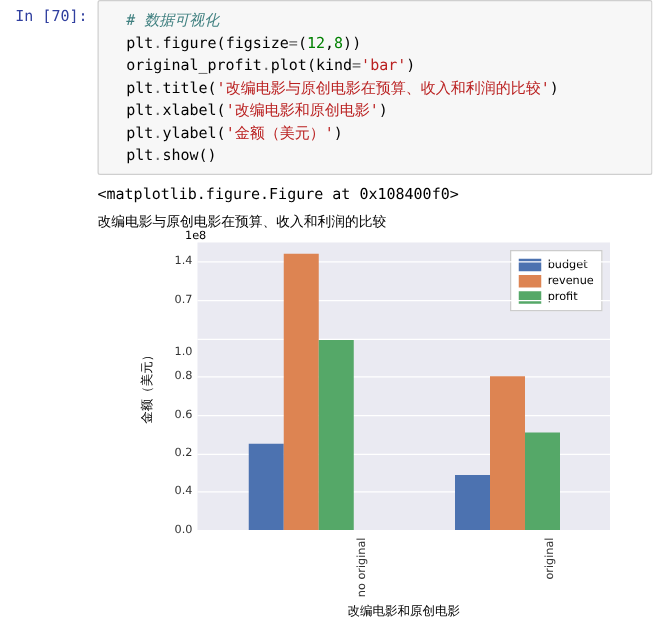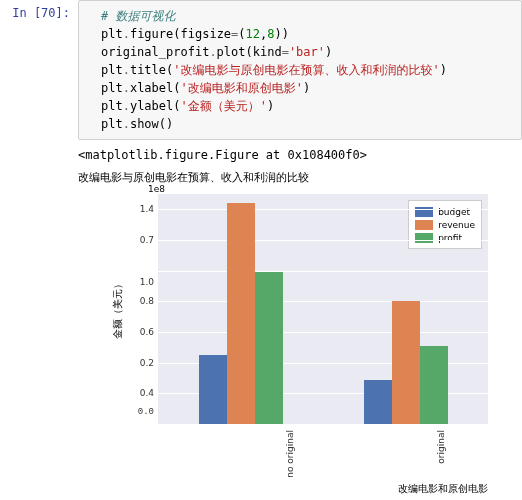--- a/index.html
+++ b/index.html
@@ -109,21 +109,21 @@
   font-size: 9px;
   color: #333;
   white-space: nowrap;
   transform: rotate(-90deg);
   transform-origin: right top;
 }
 .xlabel {
   position: absolute;
   left: 80px;
   width: 330px;
-  text-align: right;
+  text-align: center;
   font-size: 10px;
   color: #000;
   top: 312px;
 }
 .legend {
   position: absolute;
   right: 6px;
   top: 6px;
   background: #fff;
   border: 1px solid #ccc;
@@ -181,21 +181,21 @@
         <div class="grid-h" style="top: 15.3333px;"></div>
         <div class="bar budget" style="left: 40.5px; width: 28px; height: 69px;"></div>
         <div class="bar revenue" style="left: 68.5px; width: 28px; height: 220.8px;"></div>
         <div class="bar profit" style="left: 96.5px; width: 28px; height: 151.8px;"></div>
         <div class="bar budget" style="left: 205.5px; width: 28px; height: 44.4667px;"></div>
         <div class="bar revenue" style="left: 233.5px; width: 28px; height: 122.667px;"></div>
         <div class="bar profit" style="left: 261.5px; width: 28px; height: 78.2px;"></div>
       </div>
     <div class="ylabel">金额（美元）</div>
     <div class="xlabel">改编电影和原创电影</div>
-  <div class="ytick" style="top: 242px; font-family: Liberation Mono, monospace;">0.0</div>
+  <div class="ytick" style="top: 254px;">0.0</div>
       <div class="ytick" style="top: 223.333px;">0.4</div>
       <div class="ytick" style="top: 192.667px;">0.2</div>
       <div class="ytick" style="top: 162px;">0.6</div>
       <div class="ytick" style="top: 131px;">0.8</div>
       <div class="ytick" style="top: 112px;">1.0</div>
       <div class="ytick" style="top: 70px;">0.7</div>
       <div class="ytick" style="top: 39.3333px;">1.4</div>
       <div class="xtick" style="left: 158.5px; top: 260px;">no original</div>
       <div class="xtick" style="left: 323.5px; top: 260px;">original</div>
     </div>

